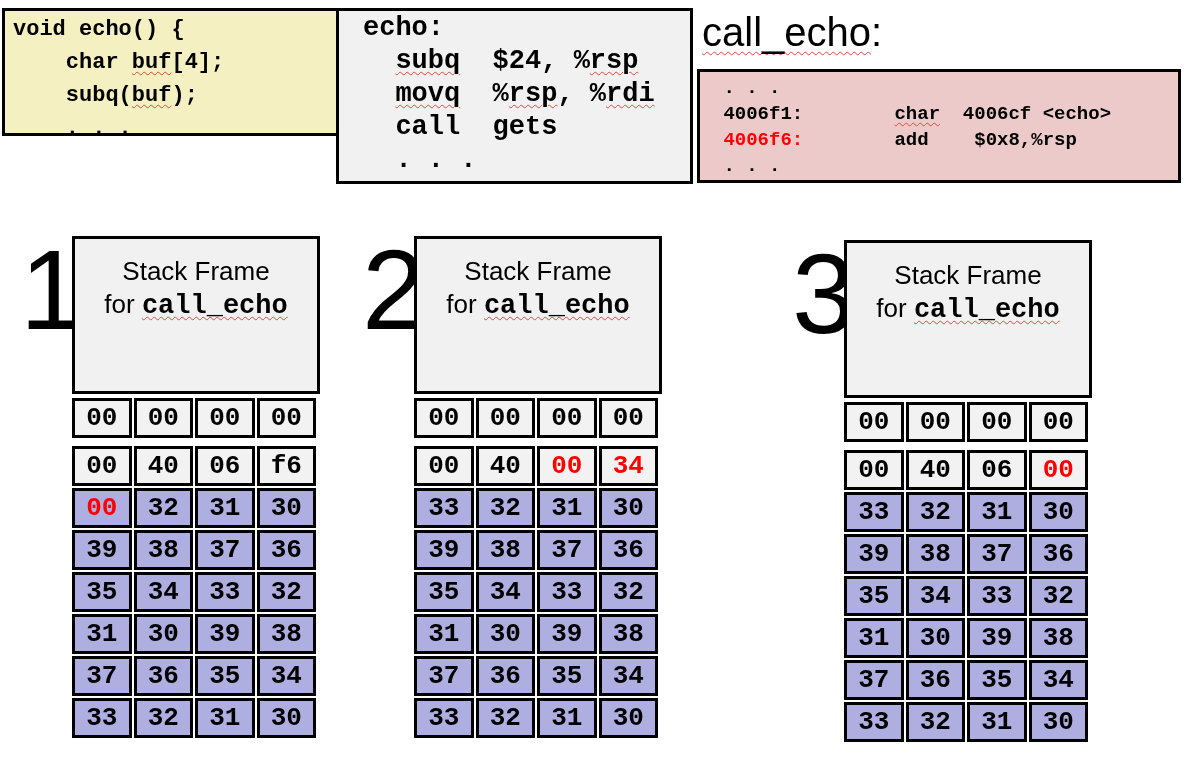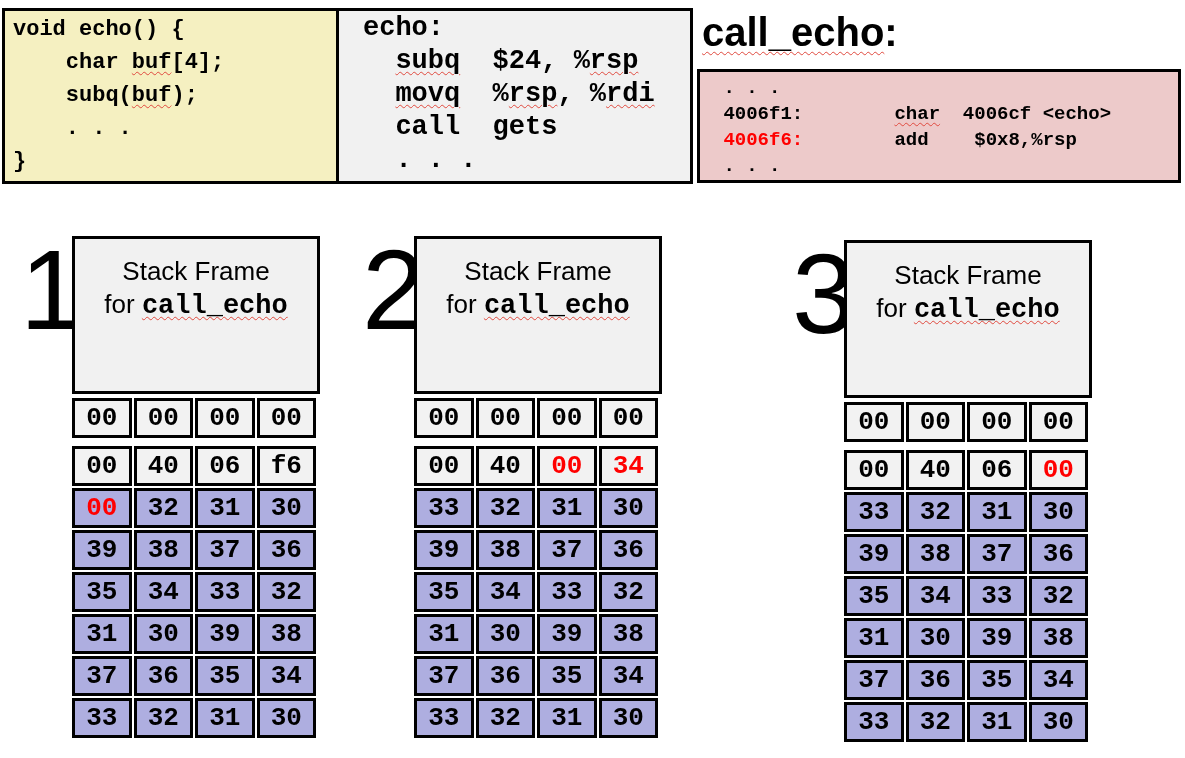--- a/index.html
+++ b/index.html
@@ -7,33 +7,33 @@
     --frame-bg:#f1f1f1; --byte-gray:#f2f2f2; --byte-purple:#aeaee0;
     --red:#ff0000; --squiggle:#e04a3f; --ink:#000;
   }
   *{ box-sizing:border-box; }
   html,body{ margin:0; padding:0; }
   body{ background:#fff; font-family:"Liberation Sans",sans-serif; color:var(--ink); }
   #app{ position:relative; width:1185px; height:758px; background:#fff; overflow:hidden; }
 
   
   .codebox{ position:absolute; border:3px solid #000; white-space:pre; overflow:hidden; }
-  .c-box{ left:2px; top:8px; width:337px; height:176px; background:var(--c-bg);
+  .c-box{ left:2px; top:8px; width:337px; height:128px; background:var(--c-bg);
           font:700 22px/33px "Liberation Mono",monospace; padding:2px 4px 0 8px; }
   .asm-box{ left:336px; top:8px; width:357px; height:176px; background:var(--asm-bg);
           font:700 27px/33px "Liberation Mono",monospace; padding:1px 0 0 24px; }
   .disasm-box{ left:697px; top:69px; width:484px; height:114px; background:var(--disasm-bg);
           font:700 19px/26px "Liberation Mono",monospace; padding:3px 0 0 12px; }
   .code-line{ white-space:pre; }
   .sq{ text-decoration-line:underline; text-decoration-style:wavy; text-decoration-color:var(--squiggle);
        text-decoration-thickness:1px; text-underline-offset:3px; }
   .red{ color:var(--red); }
 
   
-  .heading{ position:absolute; left:702px; top:10px; font-size:40px; font-weight:700;
+  .heading{ position:absolute; left:702px; top:10px; font-size:40px; font-weight:400;
             font-family:"Liberation Sans",sans-serif; letter-spacing:0px; }
   .heading .sq{ text-underline-offset:5px; }
 
   
   .diagram{ position:absolute; display:flex; align-items:flex-start; }
   .d1{ left:20px;  top:236px; }
   .d2{ left:362px; top:236px; }
   .d3{ left:792px; top:240px; }
   .num{ width:50px; text-align:right; font-size:114px; line-height:88px; font-weight:400;
         margin-top:10px; margin-right:2px; font-family:"Liberation Sans",sans-serif; }

